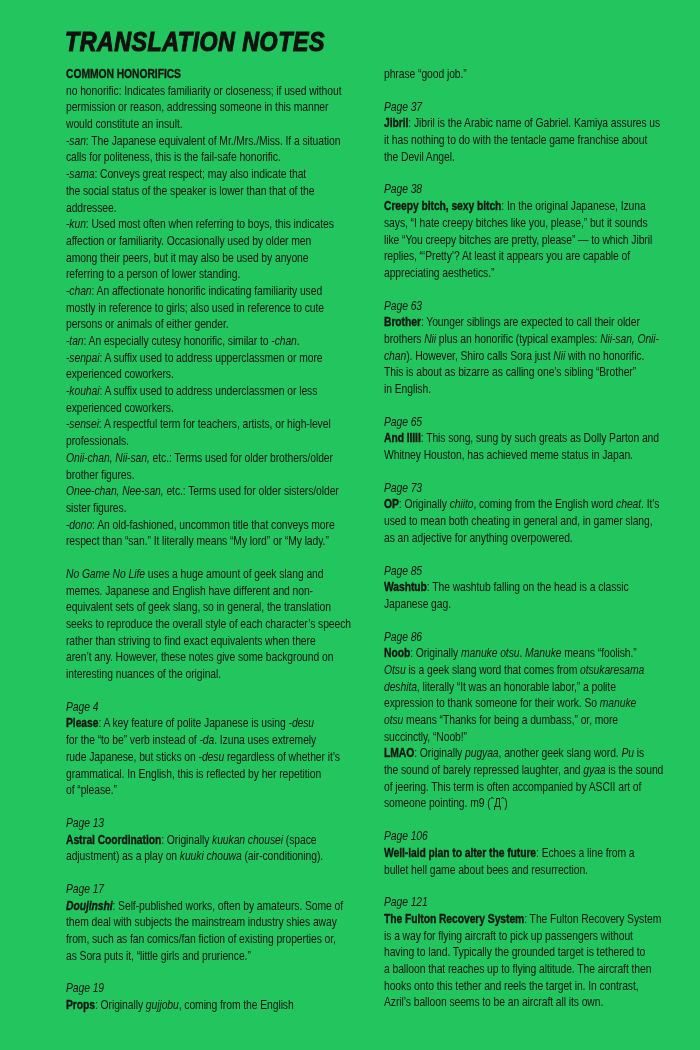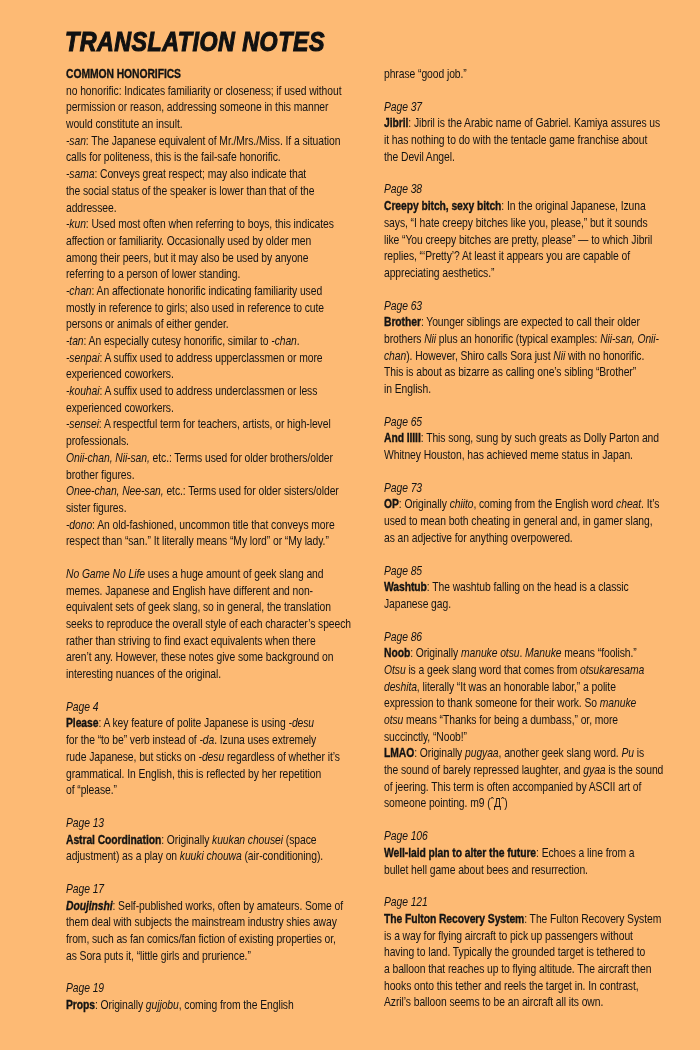--- a/index.html
+++ b/index.html
@@ -2,21 +2,21 @@
 <html><head>
 <meta charset="utf-8">
 <style>
   html,body { margin:0; padding:0; background:#ffffff; }
   body {
     width:700px; height:1050px; overflow:hidden;
     font-family:"Liberation Sans", sans-serif;
     color:#131313;
     -webkit-font-smoothing:antialiased;
   }
-  .page { position:relative; width:700px; height:1050px; background:#fdba74; }
+  .page { position:relative; width:700px; height:1050px; background:#22c55e; }
   .title {
     position:absolute; left:65px; top:27px;
     font-size:27px; font-weight:bold; font-style:italic;
     letter-spacing:0.6px; white-space:nowrap;
     transform:scaleX(0.86); transform-origin:0 0;
     -webkit-text-stroke:1.1px #111;
     color:#111;
   }
   .col {
     position:absolute; top:66px; width:430px;

